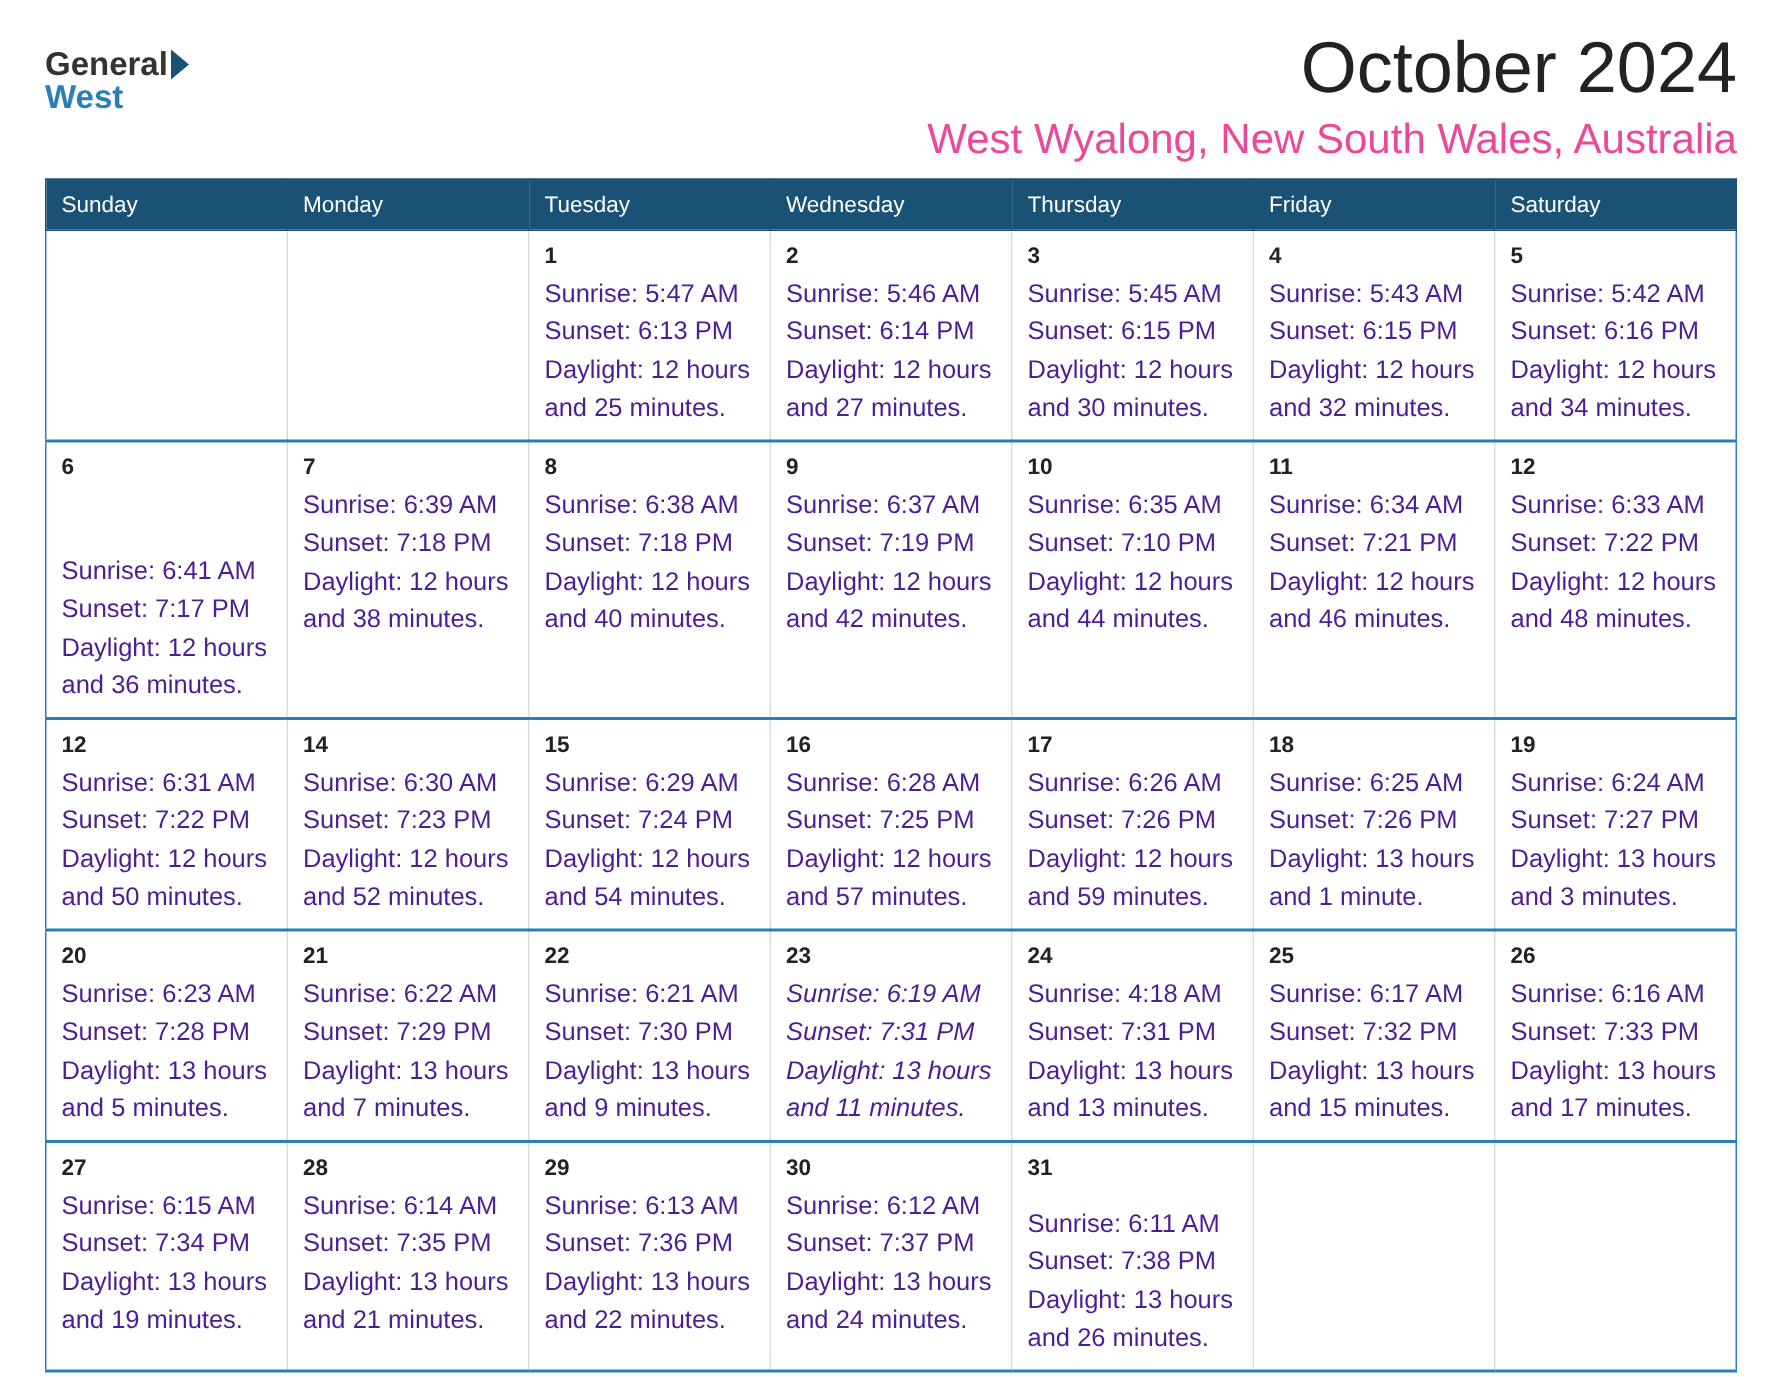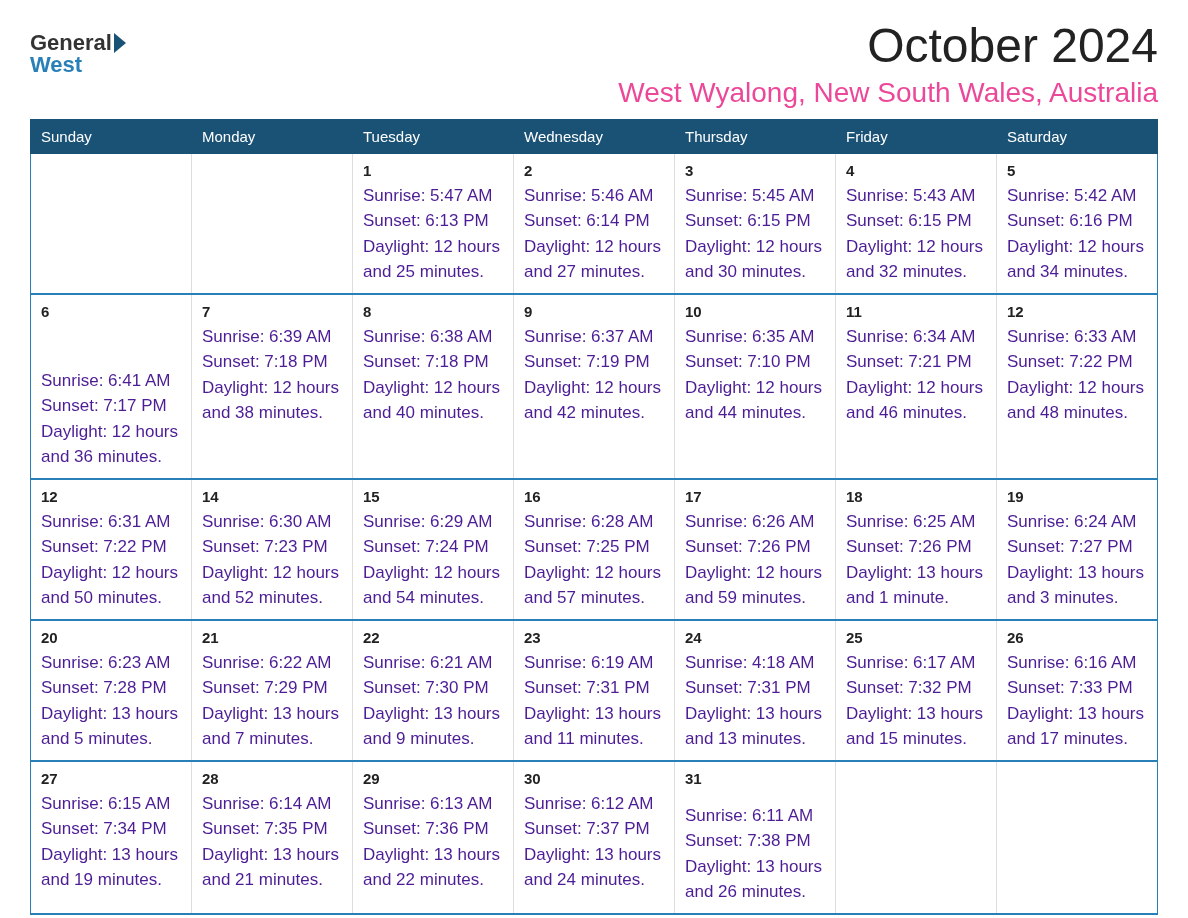--- a/index.html
+++ b/index.html
@@ -306,21 +306,21 @@
         </td>
         <td>
           <span class="day-num">22</span>
           <div class="day-info" style="white-space: pre-line;">Sunrise: 6:21 AM
 Sunset: 7:30 PM
 Daylight: 13 hours
 and 9 minutes.</div>
         </td>
         <td>
           <span class="day-num">23</span>
-          <div class="day-info" style="white-space: pre-line;">Sunrise: 6:19 AM
+          <div class="day-info" style="white-space: pre-line; font-style: italic;">Sunrise: 6:19 AM
 Sunset: 7:31 PM
 Daylight: 13 hours
 and 11 minutes.</div>
         </td>
         <td>
           <span class="day-num">24</span>
           <div class="day-info" style="white-space: pre-line;">Sunrise: 4:18 AM
 Sunset: 7:31 PM
 Daylight: 13 hours
 and 13 minutes.</div>

